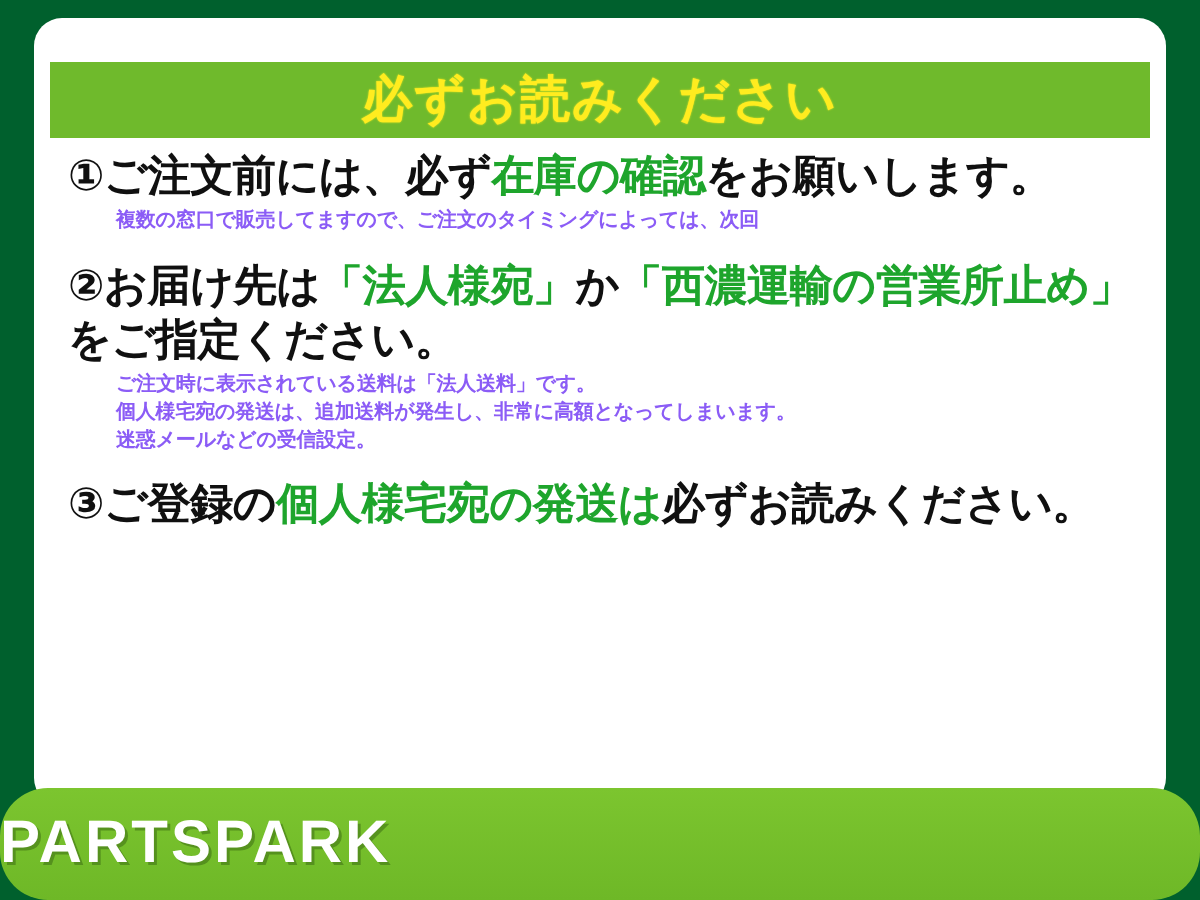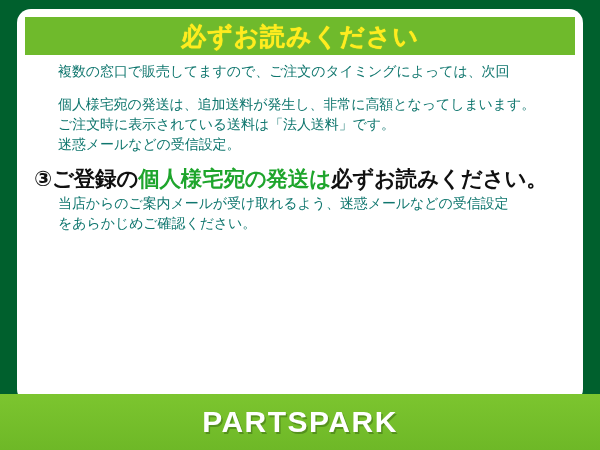--- a/index.html
+++ b/index.html
@@ -37,21 +37,21 @@
 
   
   .title-bar {
     box-sizing: border-box;
     width: 550px;
     height: 38px;
     background: #6fba2c;
     display: flex;
     align-items: center;
     justify-content: center;
-    margin: 0 0 0 0;
+    margin: 14px 0 0 0;
   }
   .title-text {
     color: #ffec1f;
     font-size: 25px;
     font-weight: bold;
     letter-spacing: 1px;
     line-height: 1;
     text-shadow: 0 0 1px #ffec1f;
   }
 
@@ -72,45 +72,46 @@
     white-space: nowrap;
   }
   .item-heading.wrap {
     white-space: normal;
   }
   .hl {
     color: #1ea52c;
   }
 
   .item-sub {
-    font-size: 14px;
-    color: #0f766e;
+    font-size: 10px;
+    color: #8b5cf6;
     line-height: 1.42;
     padding-left: 24px;
     letter-spacing: -0.1px;
     margin-top: 1px;
+    font-weight: bold;
   }
   .item-sub div {
     white-space: nowrap;
   }
 
   .spacer-1 { height: 10px; }
   .spacer-2 { height: 9px; }
 
   
   .footer-band {
     position: absolute;
     left: 0;
     bottom: 0;
     width: 600px;
     height: 56px;
     background: linear-gradient(to bottom, #7cc52f 0%, #6eb827 100%);
     display: flex;
     align-items: center;
-    justify-content: center;
+    border-radius: 24px;
   }
   .brand {
     color: #ffffff;
     font-size: 30px;
     font-weight: bold;
     letter-spacing: 1.5px;
     text-shadow: 1.5px 1.5px 0 rgba(60,110,20,0.55);
   }
 </style>
 </head>
@@ -120,44 +121,46 @@
 
   <div class="notice-card">
 
     <div class="title-bar">
       <span class="title-text">必ずお読みください</span>
     </div>
 
     <div class="body-area">
 
       <div class="item">
+        <div class="item-heading">
+          <span>①</span><span>ご注文前には、必ず</span><span class="hl">在庫の確認</span><span>をお願いします。</span>
+        </div>
         <div class="item-sub">
           <div>複数の窓口で販売してますので、ご注文のタイミングによっては、次回</div>
         </div>
       </div>
 
       <div class="spacer-1"></div>
 
       <div class="item">
+        <div class="item-heading wrap">
+          <span>②</span><span>お届け先は</span><span class="hl">「法人様宛」</span><span>か</span><span class="hl">「西濃運輸の営業所止め」</span><span>をご指定ください。</span>
+        </div>
         <div class="item-sub">
+          <div>ご注文時に表示されている送料は「法人送料」です。</div>
           <div>個人様宅宛の発送は、追加送料が発生し、非常に高額となってしまいます。</div>
-          <div>ご注文時に表示されている送料は「法人送料」です。</div>
           <div>迷惑メールなどの受信設定。</div>
         </div>
       </div>
 
       <div class="spacer-2"></div>
 
       <div class="item">
         <div class="item-heading">
           <span>③</span><span>ご登録の</span><span class="hl">個人様宅宛の発送は</span><span>必ずお読みください。</span>
-        </div>
-        <div class="item-sub">
-          <div>当店からのご案内メールが受け取れるよう、迷惑メールなどの受信設定</div>
-          <div>をあらかじめご確認ください。</div>
         </div>
       </div>
 
     </div>
   </div>
 
   <div class="footer-band">
     <span class="brand">PARTSPARK</span>
   </div>
 

